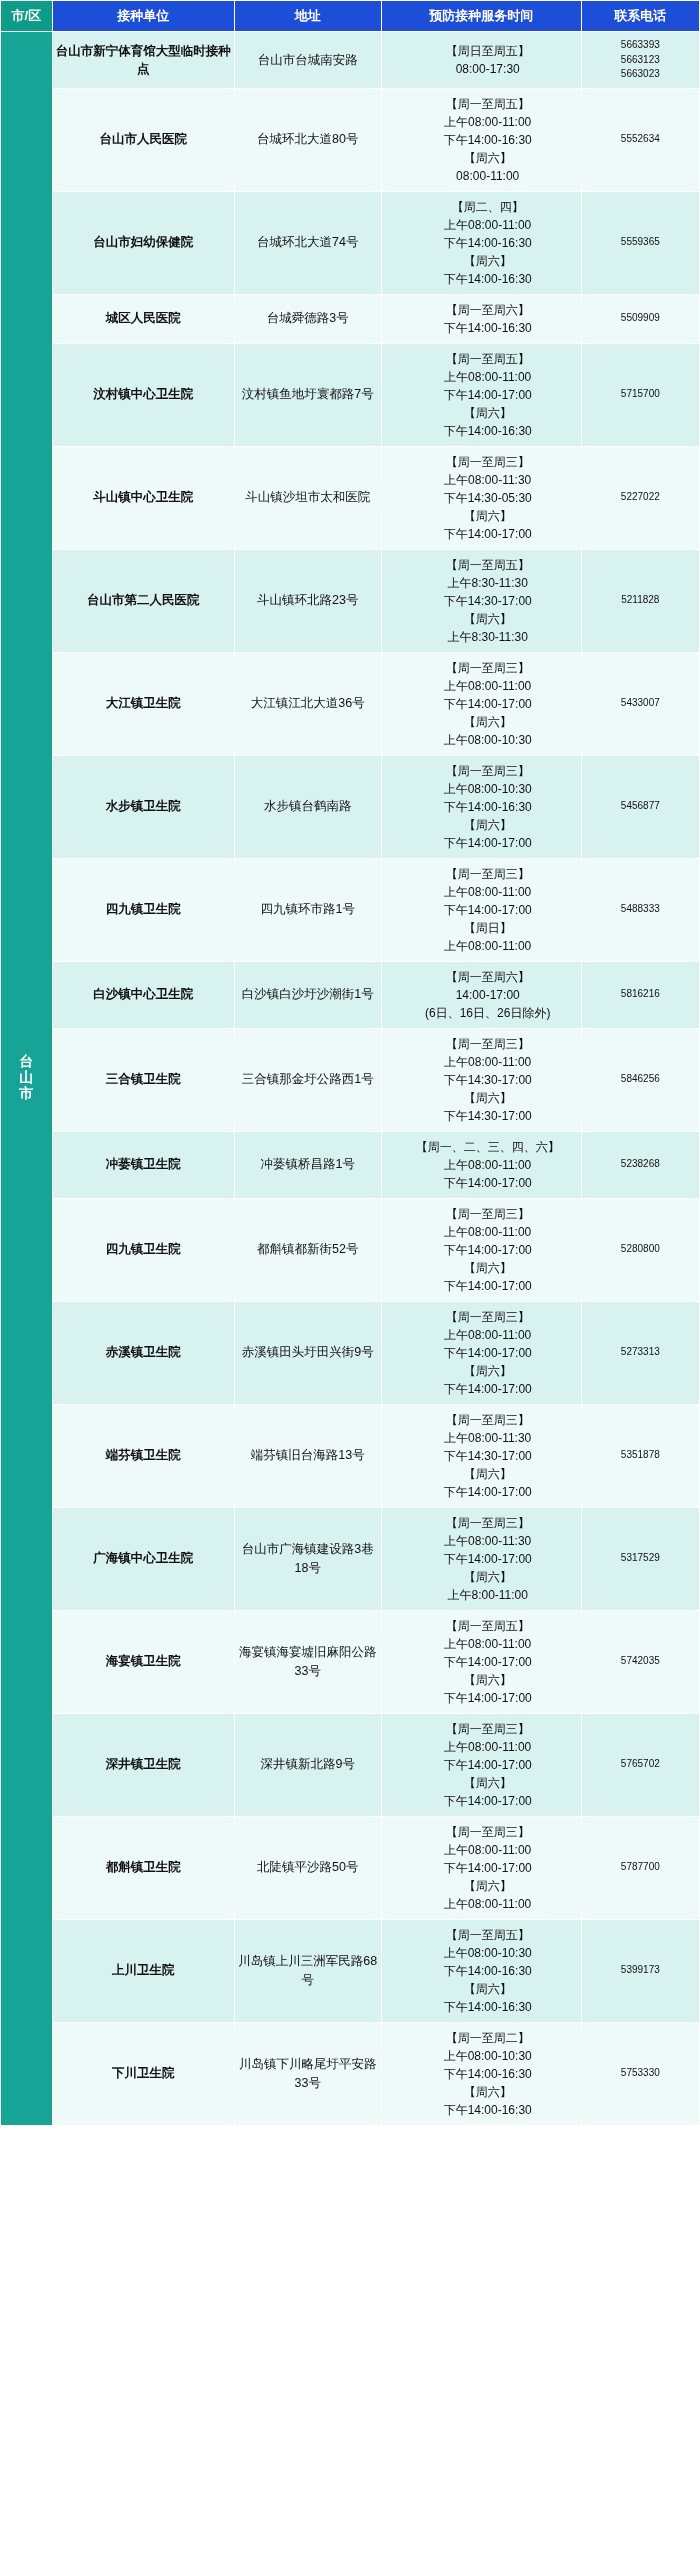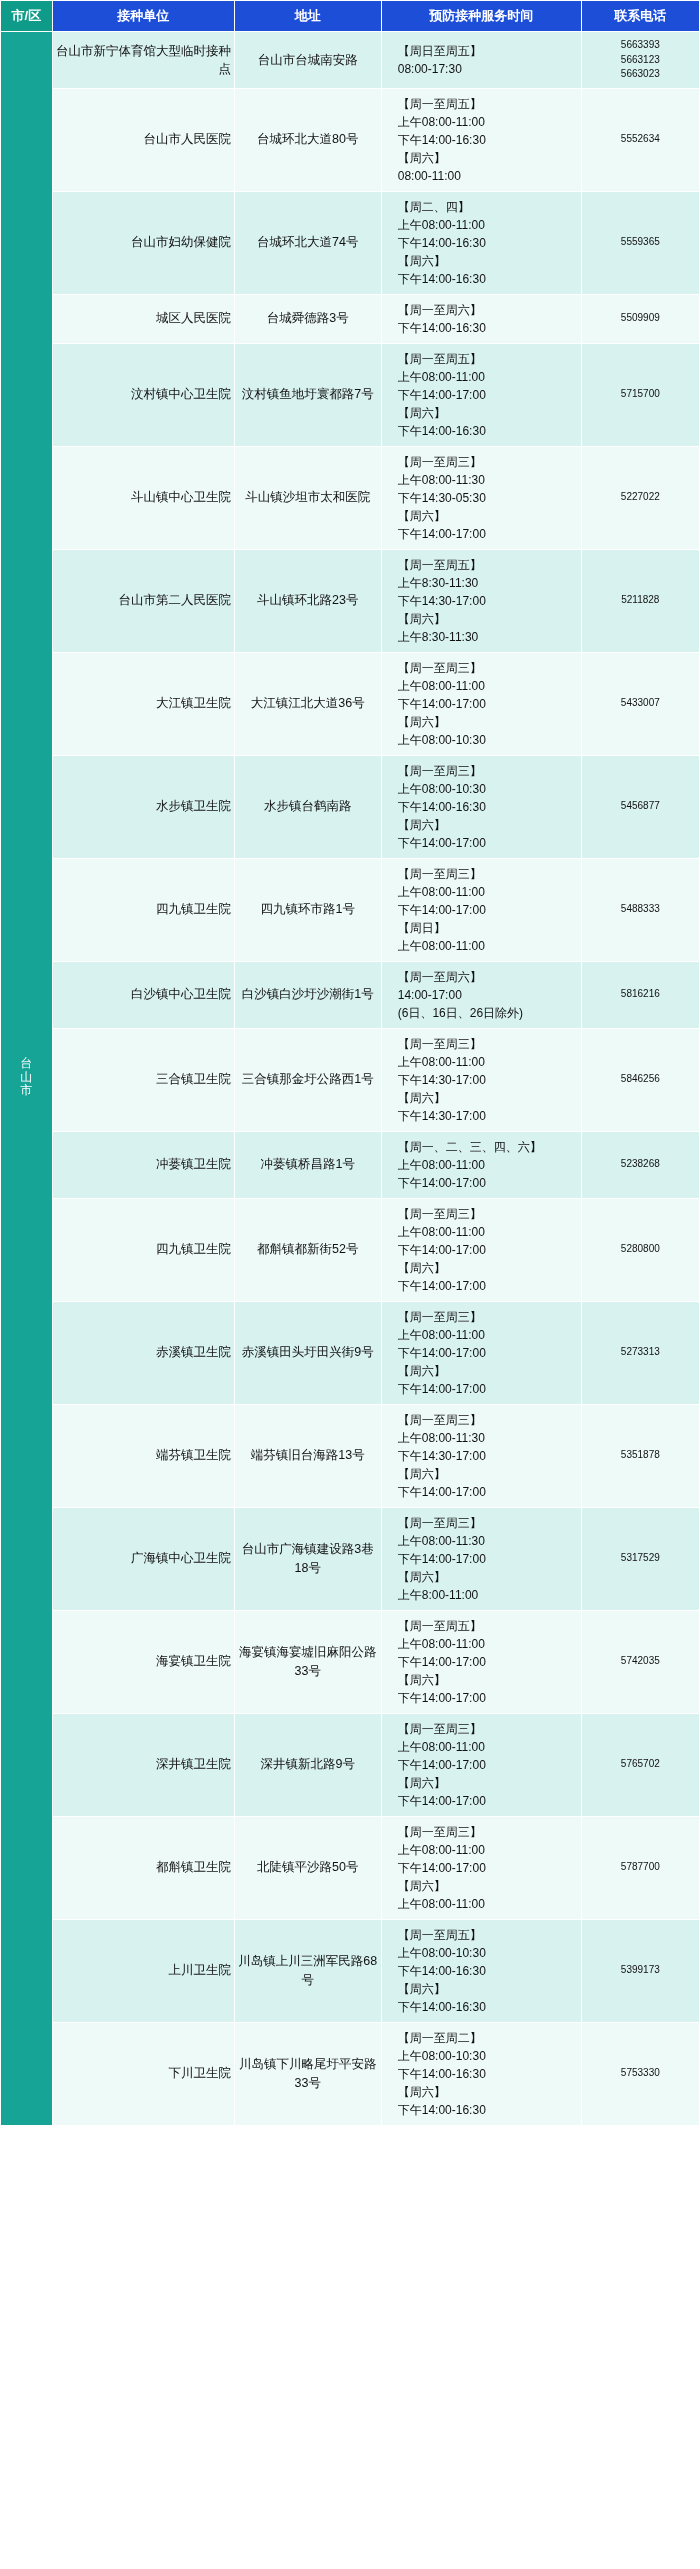--- a/index.html
+++ b/index.html
@@ -46,22 +46,22 @@
     text-align: center;
     vertical-align: middle;
     font-size: 12.5px;
     color: #111111;
     padding: 6px 3px;
     line-height: 1.45;
   }
   td.region {
     background: #16a496;
     color: #ffffff;
-    font-size: 12px;
-    font-weight: normal;
+    font-size: 14px;
+    font-weight: bold;
     width: 38px;
     padding: 0;
   }
   td.region span {
     display: inline-block;
     writing-mode: horizontal-tb;
     width: 20px;
     word-break: break-all;
     line-height: 1.15;
   }
@@ -70,25 +70,25 @@
   tr.r-even td.time,
   tr.r-even td.tel {
     background: #d8f2ef;
   }
   tr.r-odd td.unit,
   tr.r-odd td.addr,
   tr.r-odd td.time,
   tr.r-odd td.tel {
     background: #eefaf8;
   }
-  td.unit { font-weight: normal; text-align: right; }
+  td.unit { font-weight: bold; }
   td.addr { font-weight: normal; }
   td.time {
     font-size: 12px;
-    text-align: left;
+    text-align: center;
     line-height: 1.5;
     padding-left: 16px;
   }
   td.tel {
     font-size: 10px;
     font-weight: normal;
   }
   .tline { display: block; }
   .telline { display: block; }
 </style>

